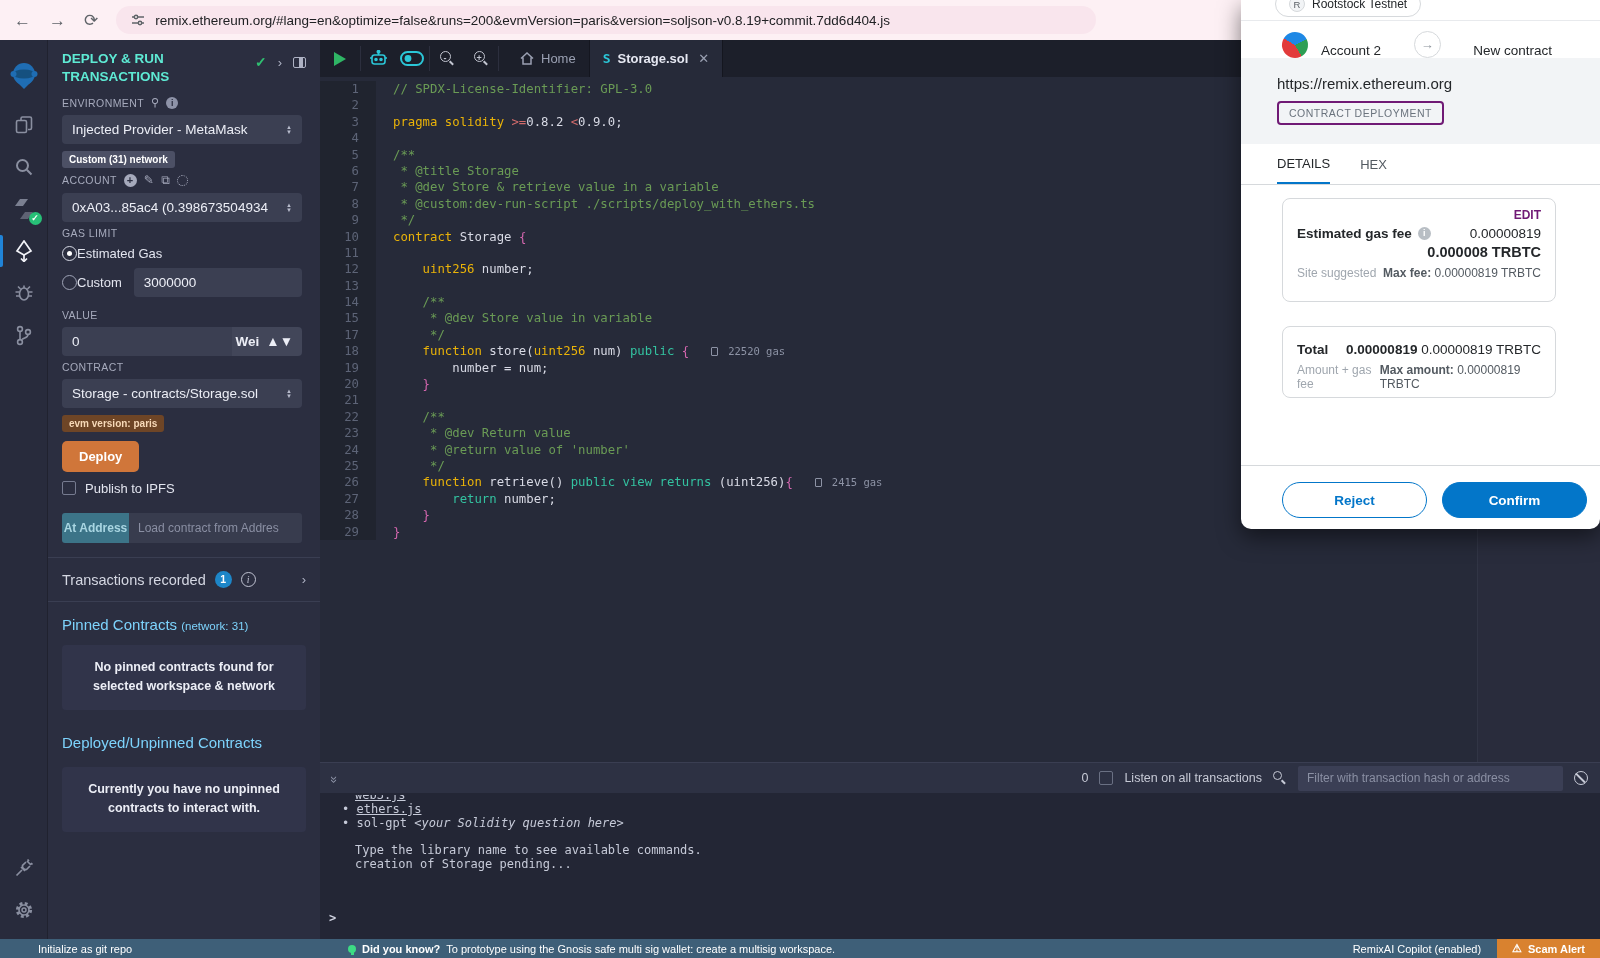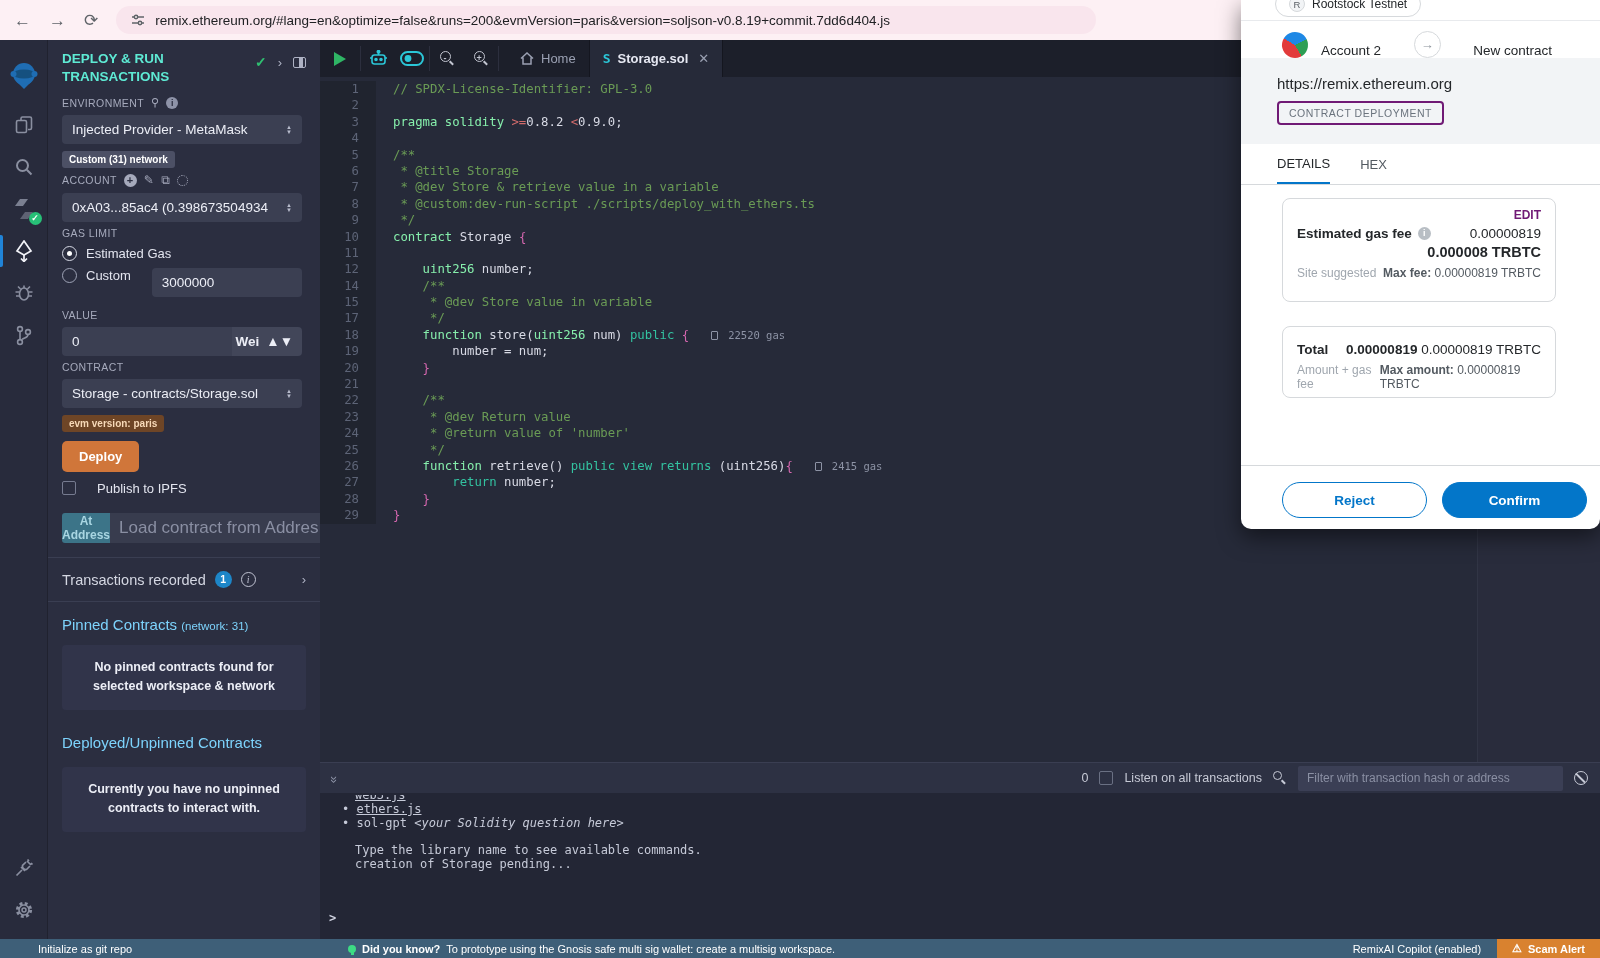--- a/index.html
+++ b/index.html
@@ -32,35 +32,35 @@
   .grp{padding:5px 18px 0 14px;}
   .lbl{font-size:10.5px;color:#a6aabc;letter-spacing:.4px;display:flex;align-items:center;gap:7px;margin-bottom:6px;}
   .ic-plug{font-size:11px;color:#a6aabc;}
   .ic-info{width:12px;height:12px;border-radius:50%;background:#8e93a8;color:#2b2e40;font-size:9px;font-weight:bold;text-align:center;line-height:12px;font-style:normal;}
   .ic-circle-plus{width:13px;height:13px;border-radius:50%;background:#a6aabc;color:#2b2e40;font-size:11px;line-height:12px;text-align:center;font-weight:bold;}
   .ic-pencil,.ic-copy{color:#a6aabc;font-size:12px;}
   .ic-spinner{width:11px;height:11px;border:1.5px dotted #a6aabc;border-radius:50%;}
   .select{height:29px;background:#3b3f52;border-radius:4px;display:flex;align-items:center;padding:0 10px;font-size:13.5px;color:#eceef6;cursor:pointer;}
   .select .updn{margin-left:auto;color:#b8bccc;display:flex;flex-direction:column;font-size:6px;line-height:5px;}
   .pill-badge{display:inline-block;margin-top:7px;background:#4c5065;color:#fff;font-size:10px;font-weight:bold;border-radius:3px;padding:3px 7px;}
-  .radio-row{display:flex;align-items:flex-start;gap:9px;margin:7px 0;font-size:13px;color:#e3e5ef;}
+  .radio-row{display:flex;align-items:center;margin:7px 0;font-size:13px;color:#e3e5ef;}
   .radio{width:15px;height:15px;border-radius:50%;border:1.5px solid #9ea3b6;background:transparent;position:relative;flex:0 0 auto;}
   .radio.sel{border-color:#d7dae6;}
   .radio.sel::after{content:"";position:absolute;left:3.5px;top:3.5px;width:5px;height:5px;border-radius:50%;background:#fff;}
   .inline-input{height:29px;background:#3b3f52;border:none;border-radius:4px;color:#eceef6;font-size:13.5px;padding:0 10px;font-family:inherit;}
   .val-row{display:flex;}
   .val-input{flex:1;border-radius:4px 0 0 4px;width:100px;}
   .wei-sel{width:70px;background:#424659;border-radius:0 4px 4px 0;display:flex;align-items:center;justify-content:flex-end;gap:7px;padding:0 9px;font-size:13.5px;font-weight:bold;color:#eceef6;cursor:pointer;}
   .evm-badge{display:inline-block;margin-top:7px;background:#6e4526;color:#f7d9b8;font-size:10px;font-weight:bold;border-radius:3px;padding:3px 7px;}
   .deploy-btn{margin-top:9px;background:#d0763a;color:#fff;border:none;border-radius:5px;font-size:13px;font-weight:bold;padding:8px 17px;cursor:pointer;}
-  .pub-row{display:flex;align-items:flex-start;gap:21px;margin-top:9px;font-size:13px;color:#e3e5ef;}
+  .pub-row{display:flex;align-items:flex-start;gap:9px;margin-top:9px;font-size:13px;color:#e3e5ef;}
   .checkbox{width:14px;height:14px;border:1.5px solid #767b90;border-radius:2px;background:transparent;}
   .ataddr-row{display:flex;margin-top:17px;}
   .ataddr-btn{width:92px;height:30px;background:#3c7488;color:#a9d6e2;font-weight:bold;font-size:12px;border:none;border-radius:3px 0 0 3px;cursor:pointer;}
-  .ataddr-input{flex:1;height:30px;background:#383c4e;border:none;border-radius:0 3px 3px 0;color:#8a8fa3;font-size:17px;padding:0 9px;font-family:inherit;}
+  .ataddr-input{flex:1;height:30px;background:#383c4e;border:none;border-radius:0 3px 3px 0;color:#8a8fa3;font-size:12px;padding:0 9px;font-family:inherit;}
   .ataddr-input::placeholder{color:#8a8fa3;}
   .divider{border-top:1px solid #3a3e52;margin-top:14px;}
   .txrec{display:flex;align-items:center;gap:9px;padding:13px 14px;font-size:14.5px;color:#d4d7e2;}
   .count-badge{width:17px;height:17px;border-radius:50%;background:#1d86c8;color:#fff;font-size:10.5px;font-weight:bold;text-align:center;line-height:17px;}
   .info-o{width:15px;height:15px;border-radius:50%;border:1.3px solid #c0c3d2;color:#c0c3d2;font-size:10px;text-align:center;line-height:14px;font-style:italic;font-family:"Liberation Serif",serif;}
   .txrec .chev{margin-left:auto;}
   .sec-title{padding:14px 14px 0 14px;font-size:15px;color:#7dd3fc;}
   .sec-title small{font-size:11.5px;}
   .empty-box{margin:12px 14px 0 14px;background:#31344a;border-radius:4px;padding:13px 18px;text-align:center;font-size:12.5px;font-weight:bold;color:#eceef6;line-height:1.55;}
 
@@ -77,21 +77,21 @@
   .s-ic{color:#2bc7d8;font-weight:bold;font-size:13px;font-family:"DejaVu Sans Mono",monospace;}
   .zoom-ic{position:relative;width:15px;height:15px;}
   .zoom-ic .lens{width:11px;height:11px;border:1.8px solid #c2c5d0;border-radius:50%;position:absolute;top:0;left:0;}
   .zoom-ic .handle{position:absolute;width:5px;height:1.8px;background:#c2c5d0;transform:rotate(45deg);left:9px;top:11px;}
   .zoom-ic .sign{position:absolute;left:2.1px;top:3.1px;font-size:9px;color:#c2c5d0;font-weight:bold;line-height:1;width:7px;text-align:center;}
 
   .code-region{position:absolute;top:37px;left:0;right:0;height:685px;background:#262a39;overflow:hidden;padding-top:4px;}
   .cl{display:flex;height:16.4px;line-height:16.4px;font-family:"DejaVu Sans Mono",monospace;font-size:12.3px;white-space:pre;}
   .ln{width:56px;flex:0 0 auto;text-align:right;padding-right:17px;color:#5d6477;background:#20242f;}
   .ct{padding-left:17px;}
-  .com{color:#6a9b55;} .kw{color:#86efac;} .pl{color:#d8dae5;} .op{color:#d16b6b;} .br{color:#d667b0;} .tw{color:#33c2a0;}
+  .com{color:#6a9b55;} .kw{color:#eab308;} .pl{color:#d8dae5;} .op{color:#d16b6b;} .br{color:#d667b0;} .tw{color:#33c2a0;}
   .gas{color:#8d93a5;font-size:10.5px;margin-left:6px;}
   .pump{display:inline-block;width:7px;height:9px;border:1.2px solid #8d93a5;border-radius:1px;margin-left:22px;margin-right:4px;vertical-align:-1px;}
   .editor-shade{position:absolute;top:37px;right:0;width:123px;height:685px;background:#2a2d3d;border-left:1px solid #343748;opacity:.85;pointer-events:none;}
 
   
   .term-header{position:absolute;top:722px;left:0;right:0;height:31px;background:#2d3143;border-top:1px solid #3a3e52;display:flex;align-items:center;padding:0 12px;color:#c7cad6;font-size:12.5px;}
   .dbl-chev{color:#9298ac;font-size:13px;letter-spacing:-2px;transform:rotate(90deg);display:inline-block;cursor:pointer;}
   .th-right{margin-left:auto;display:flex;align-items:center;gap:11px;}
   .th-count{font-size:12.5px;}
   .srch{position:relative;width:14px;height:14px;cursor:pointer;}
@@ -409,20 +409,21 @@
         <div class="cl"><span class="ln">3</span><span class="ct"><span class="kw">pragma solidity </span><span class="op">&gt;=</span><span class="pl">0.8.2 </span><span class="op">&lt;</span><span class="pl">0.9.0;</span></span></div>
         <div class="cl"><span class="ln">4</span><span class="ct"></span></div>
         <div class="cl"><span class="ln">5</span><span class="ct"><span class="com">/**</span></span></div>
         <div class="cl"><span class="ln">6</span><span class="ct"><span class="com"> * @title Storage</span></span></div>
         <div class="cl"><span class="ln">7</span><span class="ct"><span class="com"> * @dev Store &amp; retrieve value in a variable</span></span></div>
         <div class="cl"><span class="ln">8</span><span class="ct"><span class="com"> * @custom:dev-run-script ./scripts/deploy_with_ethers.ts</span></span></div>
         <div class="cl"><span class="ln">9</span><span class="ct"><span class="com"> */</span></span></div>
         <div class="cl"><span class="ln">10</span><span class="ct"><span class="kw">contract </span><span class="pl">Storage </span><span class="br">{</span></span></div>
         <div class="cl"><span class="ln">11</span><span class="ct"></span></div>
         <div class="cl"><span class="ln">12</span><span class="ct"><span class="kw">    uint256 </span><span class="pl">number;</span></span></div>
+        <div class="cl"><span class="ln">13</span><span class="ct"></span></div>
         <div class="cl"><span class="ln">14</span><span class="ct"><span class="com">    /**</span></span></div>
         <div class="cl"><span class="ln">15</span><span class="ct"><span class="com">     * @dev Store value in variable</span></span></div>
         <div class="cl"><span class="ln">17</span><span class="ct"><span class="com">     */</span></span></div>
         <div class="cl"><span class="ln">18</span><span class="ct"><span class="kw">    function </span><span class="pl">store(</span><span class="kw">uint256 </span><span class="pl">num) </span><span class="tw">public </span><span class="br">{</span><span class="pump"></span><span class="gas">22520 gas</span></span></div>
         <div class="cl"><span class="ln">19</span><span class="ct"><span class="pl">        number = num;</span></span></div>
         <div class="cl"><span class="ln">20</span><span class="ct"><span class="br">    }</span></span></div>
         <div class="cl"><span class="ln">21</span><span class="ct"></span></div>
         <div class="cl"><span class="ln">22</span><span class="ct"><span class="com">    /**</span></span></div>
         <div class="cl"><span class="ln">23</span><span class="ct"><span class="com">     * @dev Return value</span></span></div>
         <div class="cl"><span class="ln">24</span><span class="ct"><span class="com">     * @return value of 'number'</span></span></div>

